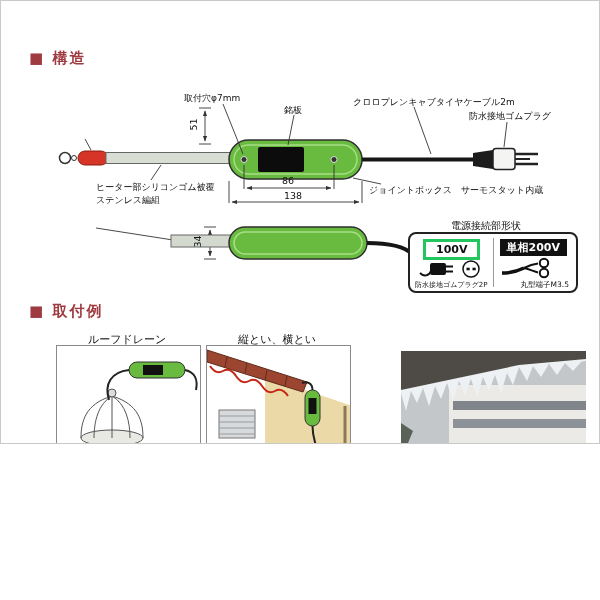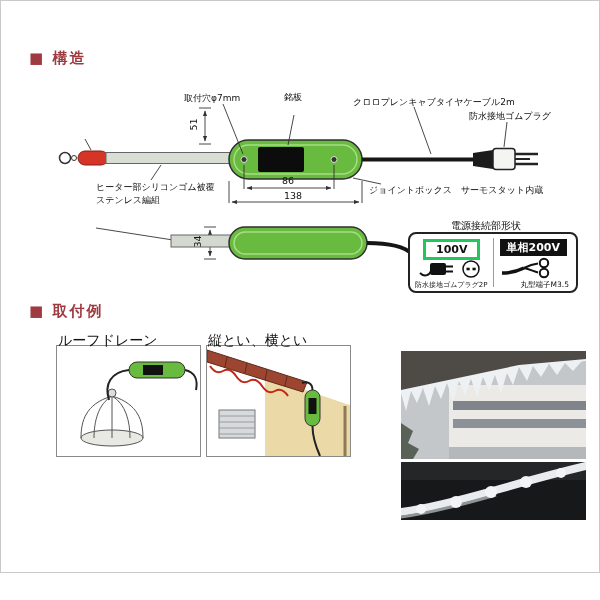--- a/index.html
+++ b/index.html
@@ -1,38 +1,38 @@
 <!DOCTYPE html>
 <html><head>
 <meta charset="utf-8">
 <style>
   * { margin:0; padding:0; box-sizing:border-box; }
   html,body { background:#ffffff; }
   body { font-family:"DejaVu Sans","Liberation Sans",sans-serif; color:#111; }
-  .page { position:relative; width:600px; height:573px; background:#fff; border:1px solid #c9c9c9; overflow:hidden; }
+  .page { position:relative; width:600px; height:444px; background:#fff; border:1px solid #c9c9c9; overflow:hidden; }
   svg.overlay { position:absolute; left:0; top:0; z-index:1; pointer-events:none; }
   .heading { position:absolute; z-index:3; font-size:15px; font-weight:bold; color:#9e3a40; letter-spacing:2px; }
   .label { position:absolute; z-index:3; font-size:9px; line-height:1.45; white-space:pre-line; color:#111; }
   .dim { position:absolute; z-index:3; font-size:9.5px; color:#111;text-align:right; }
   .dim-rot { transform:rotate(-90deg); transform-origin:center; display:inline-block; }
   
   .power-title { position:absolute; z-index:3; font-size:10px; color:#111; }
   .power-box { position:absolute; z-index:2; left:407px; top:231px; width:170px; height:61px;
                border:2px solid #222; border-radius:8px; background:#fff; }
   .power-divider { position:absolute; left:50%; top:4px; bottom:4px; border-left:1px solid #9a9a9a; }
   .v-chip-left { position:absolute; left:13px; top:5px; border:3px solid #22c55e; background:#fff;
                  padding:0 10px; font-size:11px; font-weight:bold; line-height:15px; }
   .v-chip-right { position:absolute; right:9px; top:5px; background:#111; color:#fff;
                   padding:2px 7px; font-size:11px; font-weight:bold; line-height:13px; }
   .cap-left  { position:absolute; left:5px;  bottom:1px; font-size:7px; }
   .cap-right { position:absolute; right:7px; bottom:1px; font-size:7.5px; }
   .icon-plug  { position:absolute; left:6px; top:23px; }
   .icon-term  { position:absolute; right:6px; top:23px; }
   
-  .ex-title { position:absolute; z-index:3; font-size:14px; color:#111; }
+  .ex-title { position:absolute; z-index:3; font-size:11px; color:#111;margin-left:30px; }
   .ex-box { position:absolute; z-index:2; border:1px solid #8a8a8a; background:#fff; overflow:hidden; }
   .photo { position:absolute; z-index:2; overflow:hidden; background:#222; }
 </style>
 </head>
 <body>
 
 <div class="page">
 
   <div class="heading" style="left:28px; top:48px;">■ 構造</div>
   <div class="heading" style="left:28px; top:301px;">■ 取付例</div>
@@ -88,21 +88,21 @@
 
     <g>
       <rect x="170" y="234" width="62" height="12" fill="#d4d9cf" stroke="#666"></rect>
       <rect x="228" y="226" width="138" height="32" rx="16" fill="#68bb3e" stroke="#2f2f2f" stroke-width="1.5"></rect>
       <rect x="233" y="231" width="128" height="22" rx="11" fill="none" stroke="#a6dd86" stroke-width="1.5"></rect>
       <path d="M366,242 C392,242 404,246 411,253 C415,258 417,262 417,266" stroke="#161616" stroke-width="4" fill="none"></path>
     </g>
   </svg>
 
   <div class="label" style="left:183px; top:91px;">取付穴φ7mm</div>
-  <div class="label" style="left:283px; top:90px;">銘板</div>
+  <div class="label" style="left:283px; top:103px;">銘板</div>
   <div class="label" style="left:352px; top:95px;">クロロプレンキャブタイヤケーブル2m</div>
   <div class="label" style="left:468px; top:109px;">防水接地ゴムプラグ</div>
   <div class="label" style="left:95px;  top:180px;">ヒーター部シリコンゴム被覆
 ステンレス編組</div>
   <div class="label" style="left:368px; top:183px;">ジョイントボックス　サーモスタット内蔵</div>
 
   <div class="dim" style="left:186px; top:118px;"><span class="dim-rot">51</span></div>
   <div class="dim" style="left:281px; top:174px;">86</div>
   <div class="dim" style="left:283px; top:189px;">138</div>
   <div class="dim" style="left:190px; top:235px;"><span class="dim-rot">34</span></div>

